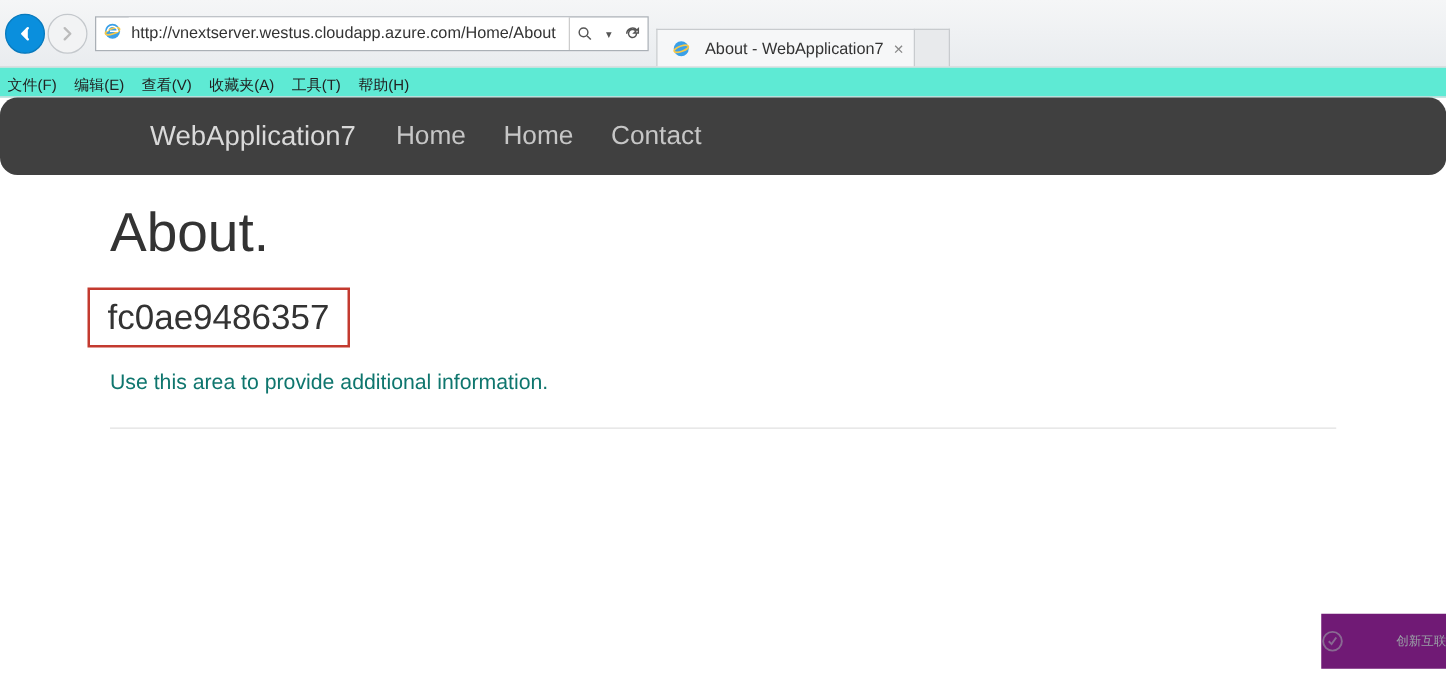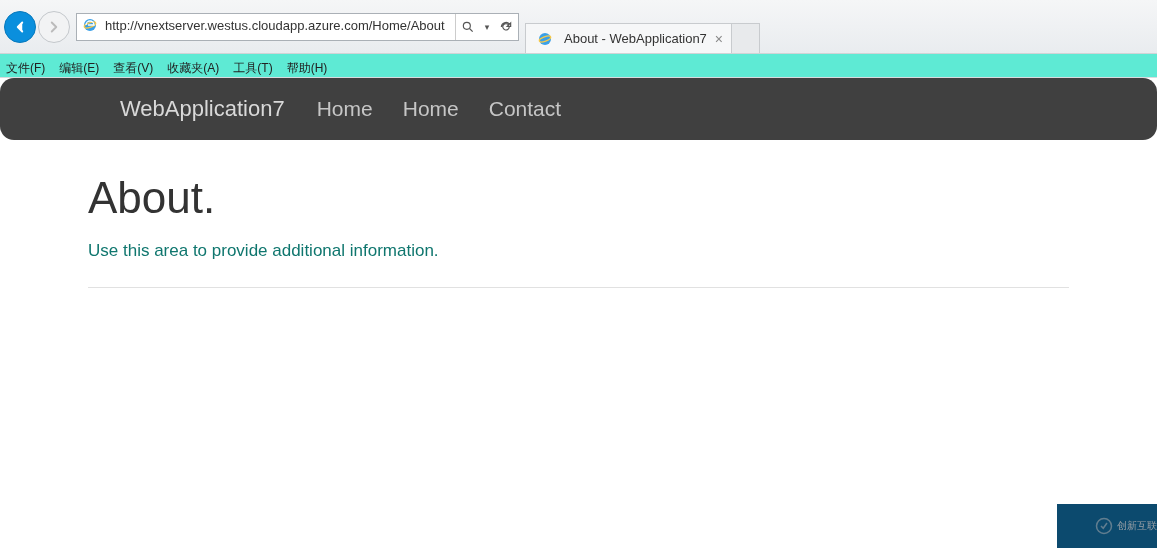--- a/index.html
+++ b/index.html
@@ -152,21 +152,21 @@
       margin-right: 32px;
     }
     .navlinks { display: flex; gap: 30px; }
     .navlinks a {
       color: #c6c6c6;
       text-decoration: none;
       font-size: 21px;
       font-weight: 400;
     }
     .content {
-      padding: 23px 88px 0 88px;
+      padding: 12px 88px 0 88px;
     }
     .page-title {
       font-size: 44px;
       font-weight: 300;
       color: #333;
       margin-top: 10px;
       margin-bottom: 18px;
     }
     .subtitle {
       font-size: 29px;
@@ -198,27 +198,27 @@
       margin-bottom: 18px;
     }
     .footer {
       font-size: 17px;
       color: #333;
     }
     
     .watermark {
       position: absolute;
       right: 0;
-      bottom: 3px;
+      bottom: 16px;
       width: 100px;
       height: 44px;
-      background: #0c4a6e;
-      display: flex;
-      align-items: center;
-      justify-content: flex-end;
+      background: #701a75;
+      display: flex;
+      align-items: center;
+      justify-content: space-between;
       font-size: 10px;
       color: #9aa0a6;
       gap: 4px;
     }
     .watermark svg { width: 18px; height: 18px; opacity: .6; }
   </style>
 </head>
 <body>
 
 <div class="browser-toolbar">
@@ -286,20 +286,23 @@
   <div class="brand">WebApplication7</div>
   <div class="navlinks">
     <a href="#">Home</a>
     <a href="#">Home</a>
     <a href="#">Contact</a>
   </div>
 </div>
 
 <div class="content">
   <h1 class="page-title">About.</h1>
+  <div class="highlight-box">
+    <span>fc0ae9486357</span>
+  </div>
   <p class="desc">Use this area to provide additional information.</p>
   <hr class="sep">
 </div>
 
 <div class="watermark">
   <svg viewBox="0 0 24 24">
       <circle cx="12" cy="12" r="10" fill="none" stroke="#9aa0a6" stroke-width="2"></circle>
       <path d="M8 12l3 3 5-7" fill="none" stroke="#9aa0a6" stroke-width="2"></path>
     </svg>
   <span>创新互联</span>

